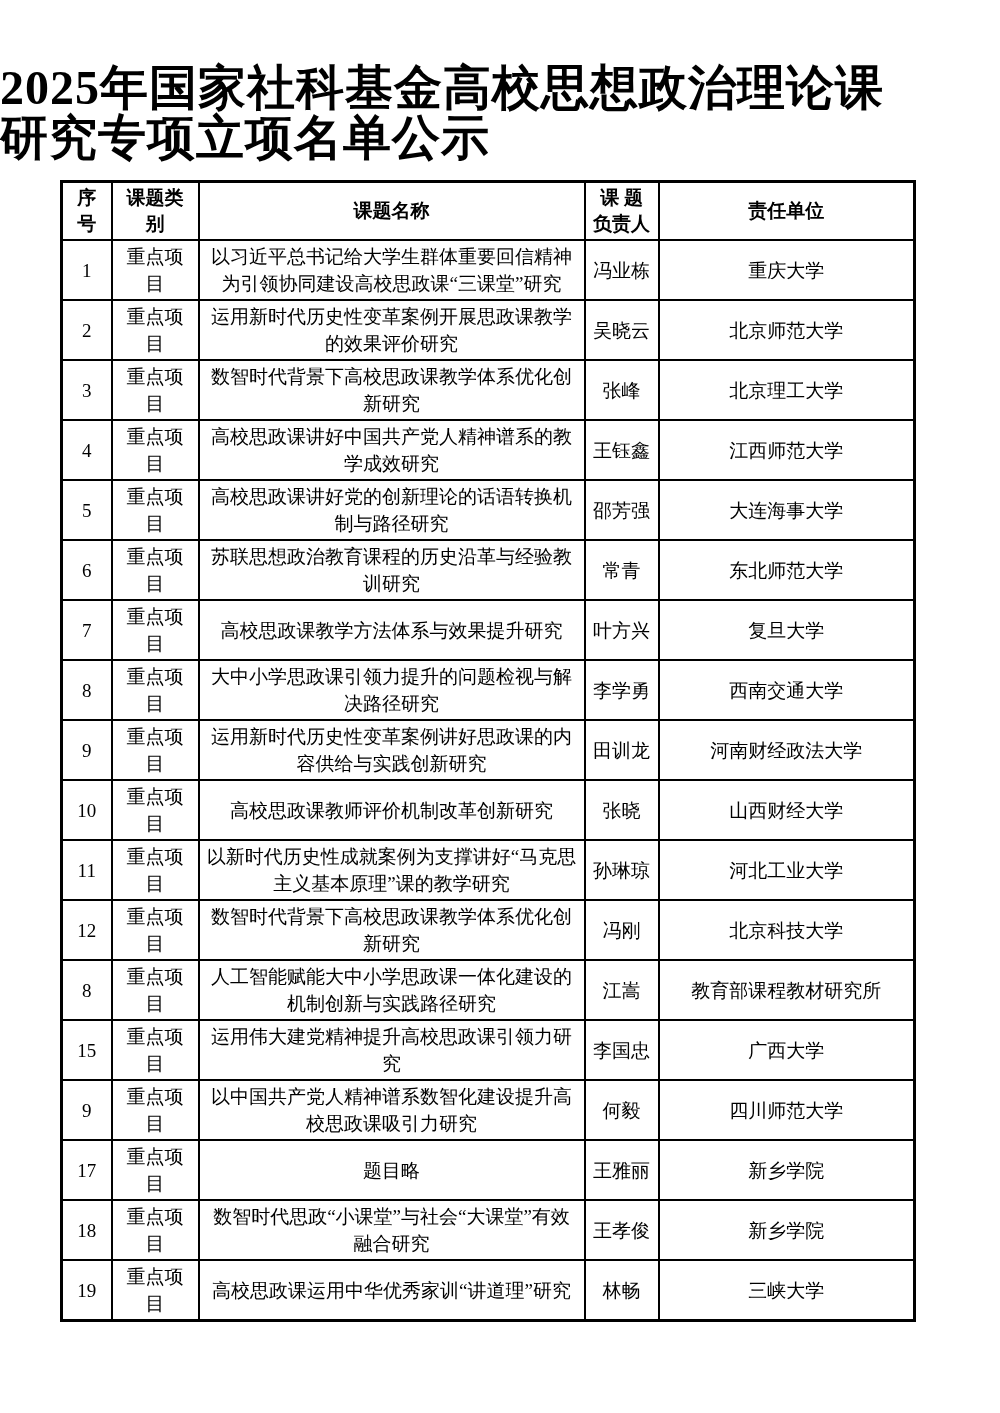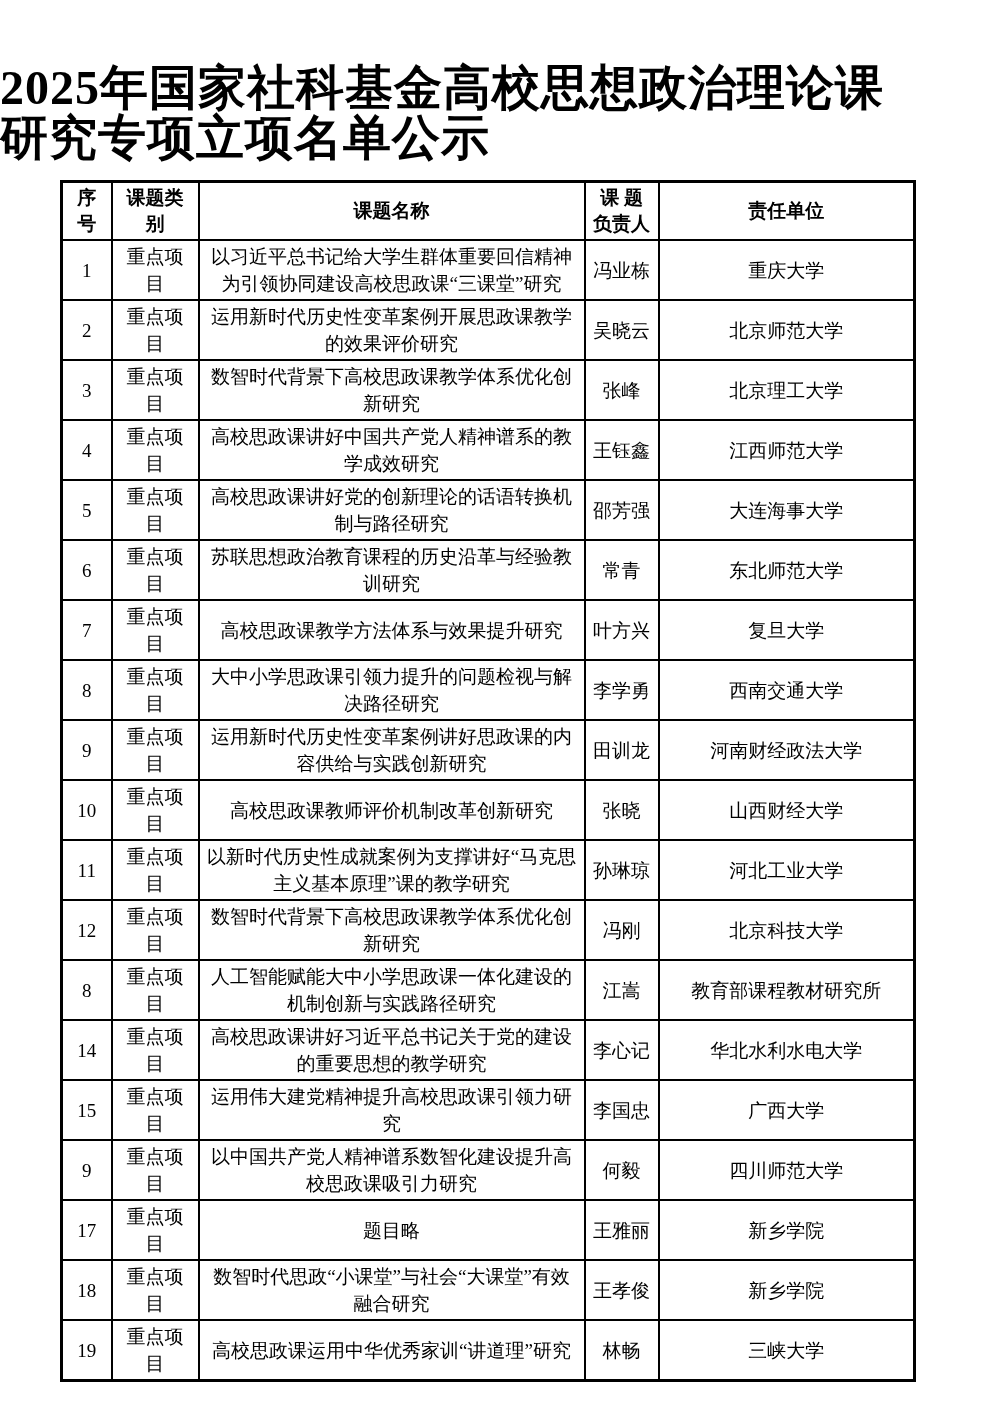--- a/index.html
+++ b/index.html
@@ -174,27 +174,20 @@
     <td>北京科技大学</td>
   </tr>
       <tr>
     <td>8</td>
     <td>重点项目</td>
     <td class="cell-name">人工智能赋能大中小学思政课一体化建设的机制创新与实践路径研究</td>
     <td>江嵩</td>
     <td>教育部课程教材研究所</td>
   </tr>
       <tr>
-    <td>14</td>
-    <td>重点项目</td>
-    <td class="cell-name">高校思政课讲好习近平总书记关于党的建设的重要思想的教学研究</td>
-    <td>李心记</td>
-    <td>华北水利水电大学</td>
-  </tr>
-      <tr>
     <td>15</td>
     <td>重点项目</td>
     <td class="cell-name">运用伟大建党精神提升高校思政课引领力研究</td>
     <td>李国忠</td>
     <td>广西大学</td>
   </tr>
       <tr>
     <td>9</td>
     <td>重点项目</td>
     <td class="cell-name">以中国共产党人精神谱系数智化建设提升高校思政课吸引力研究</td>

